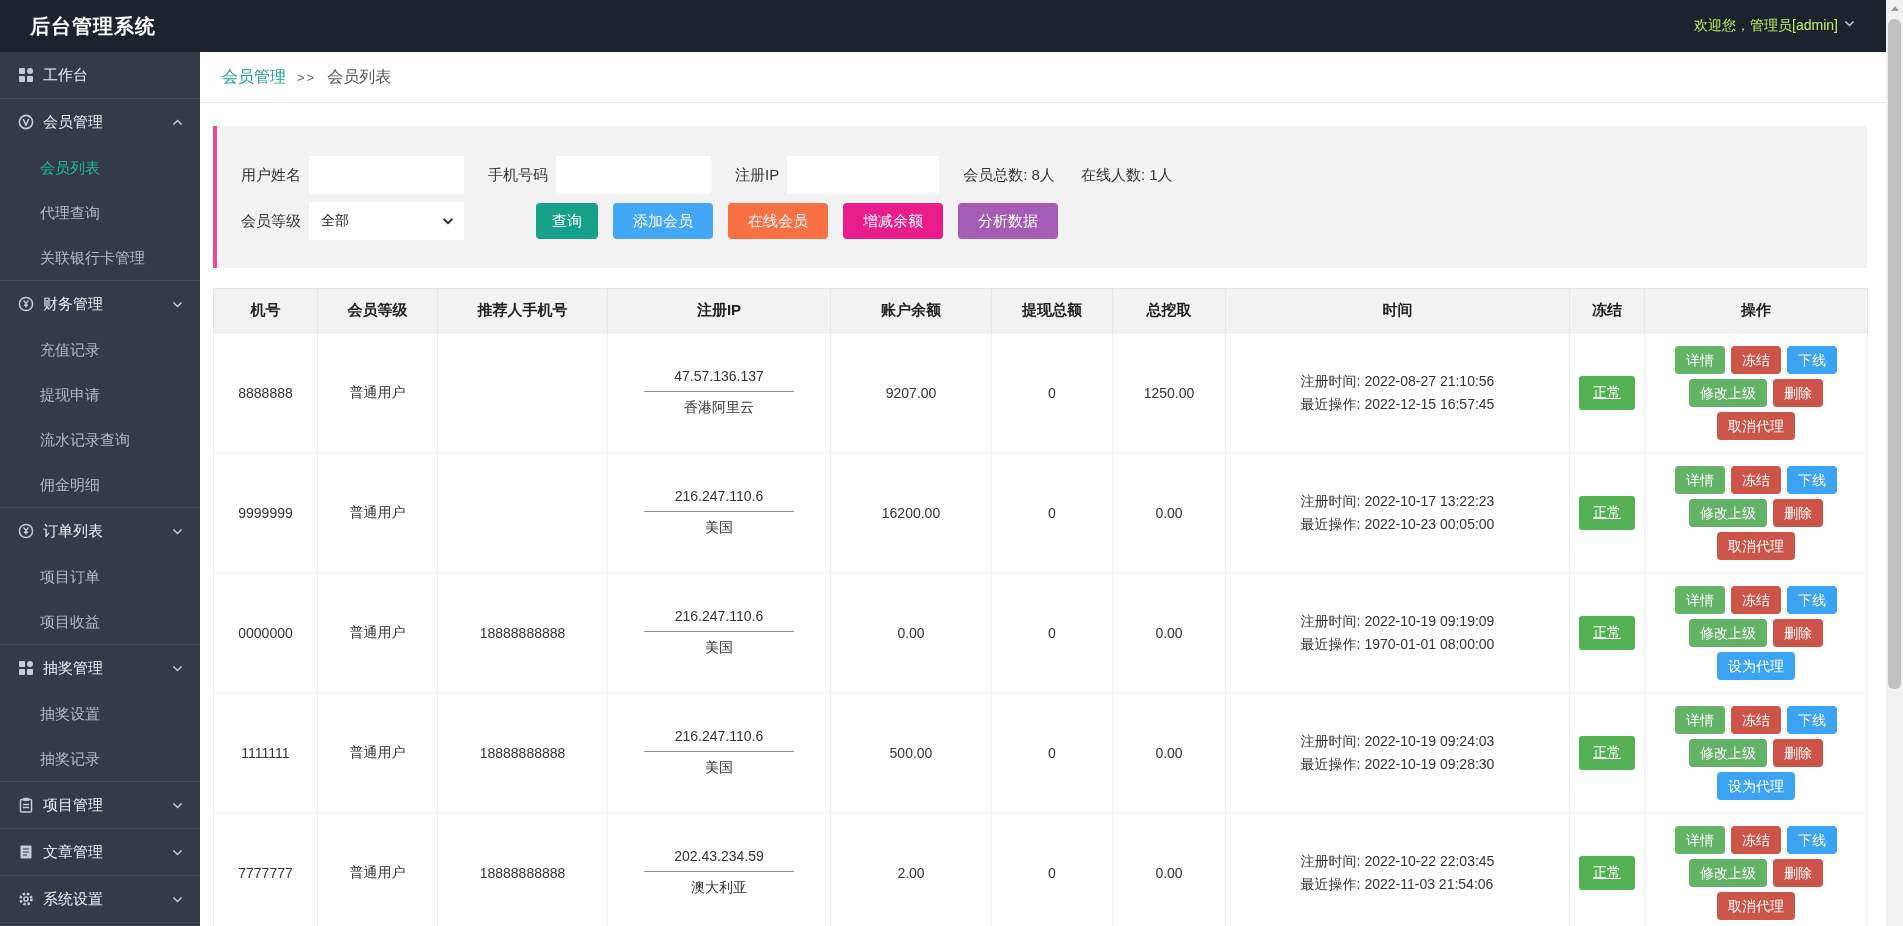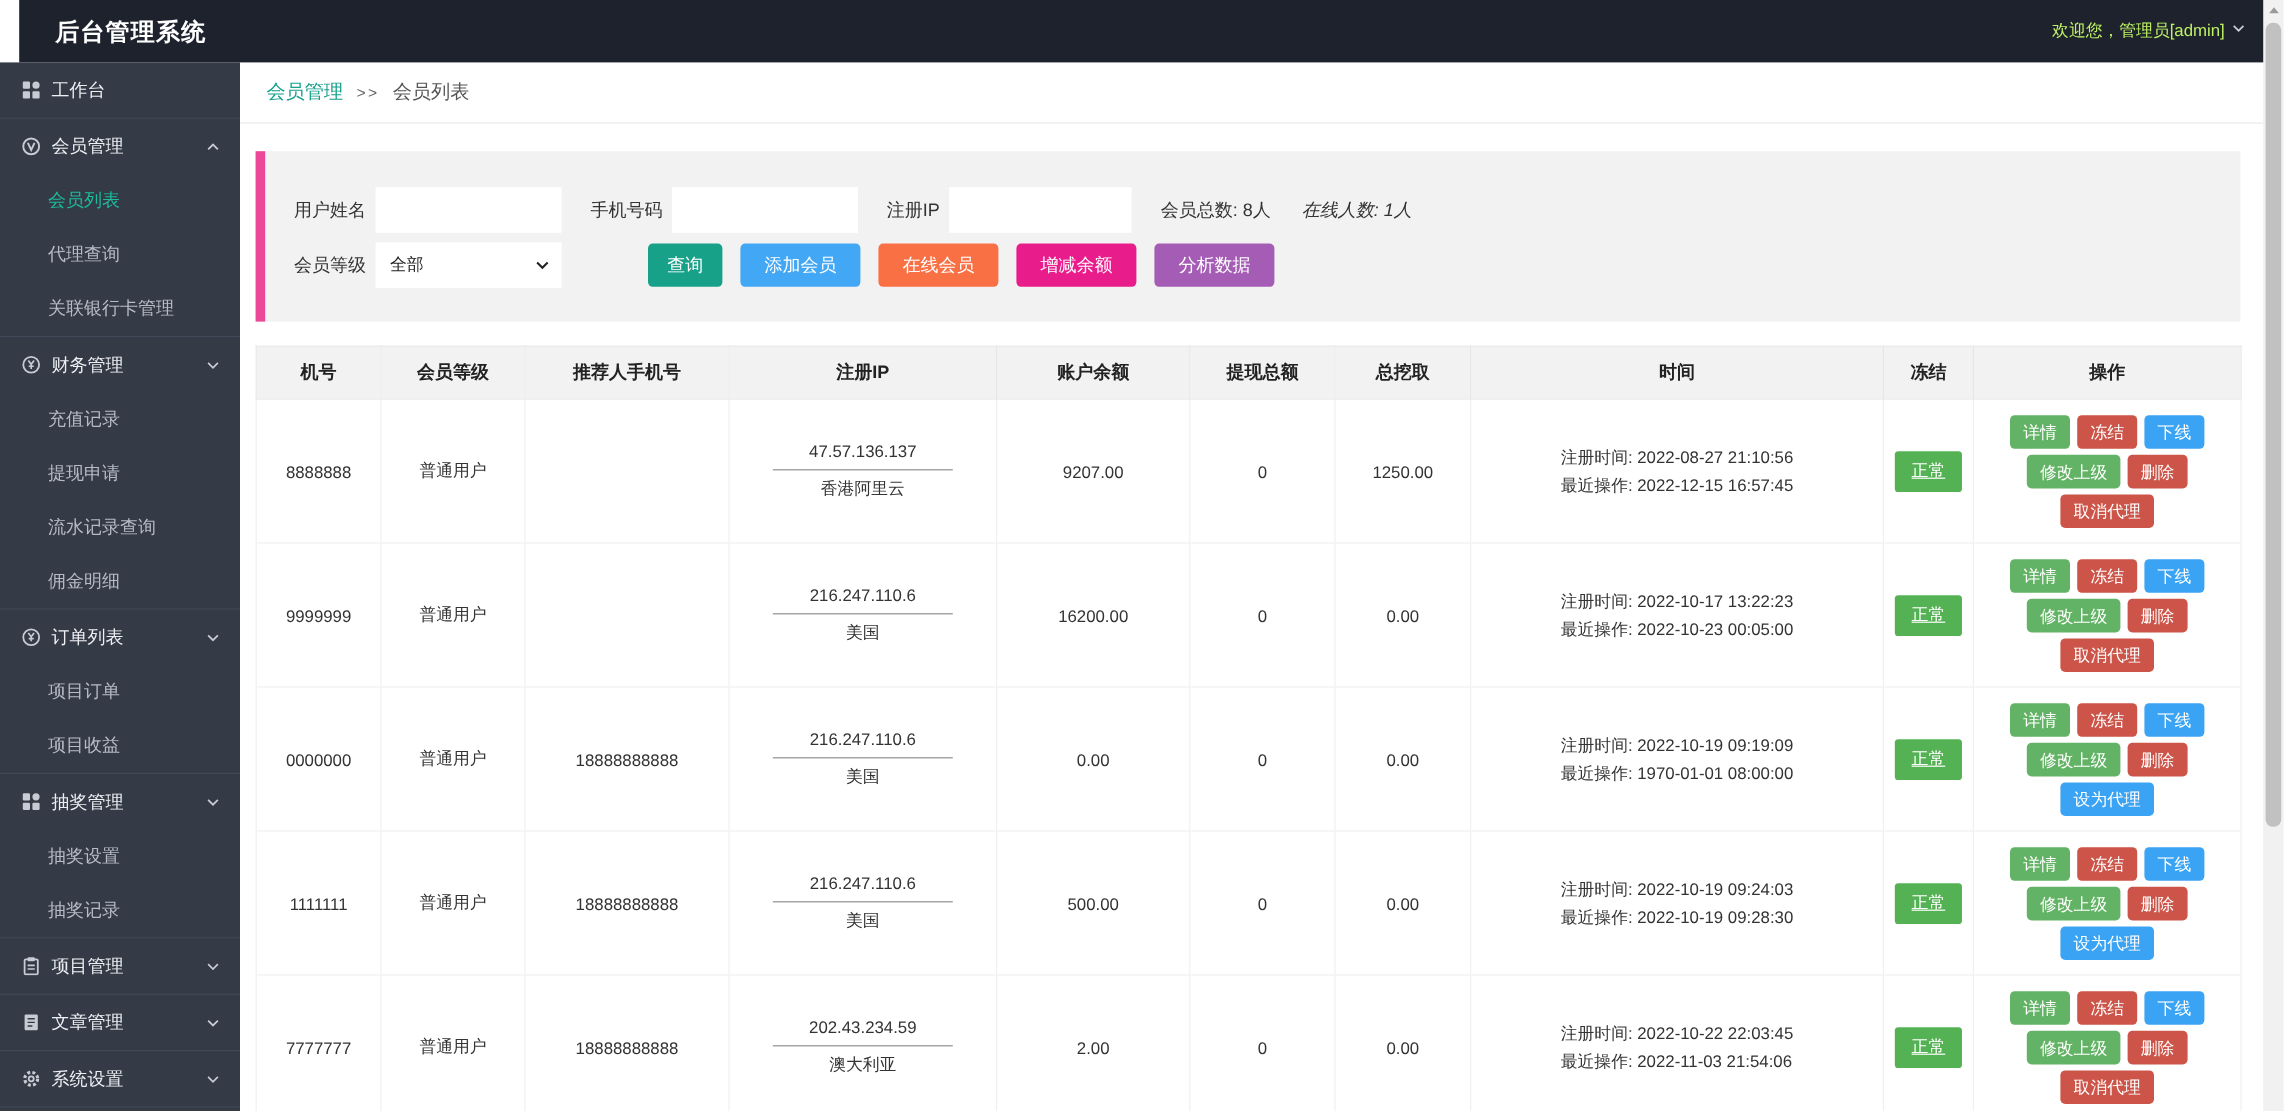--- a/index.html
+++ b/index.html
@@ -1,20 +1,20 @@
 <!DOCTYPE html>
 <html><head>
 <meta charset="utf-8">
 <style>
   * { margin:0; padding:0; box-sizing:border-box; }
   html,body { width:1903px; height:926px; overflow:hidden; background:#fff;
     font-family:"Liberation Sans","DejaVu Sans",sans-serif; }
 
   
-  .topbar { position:absolute; left:16px; top:0; width:1886px; height:52px; background:#1e222d;
+  .topbar { position:absolute; left:0; top:0; width:1886px; height:52px; background:#1e222d;
     display:flex; align-items:center; justify-content:space-between; padding:0 30px; z-index:5; }
   .topbar-title { color:#ffffff; font-size:20px; font-weight:bold; letter-spacing:1px; }
   .topbar-user { color:#bef264; font-size:14px; display:flex; align-items:flex-start; gap:5px; cursor:pointer; }
 
   
   .sidebar { position:absolute; left:0; top:52px; width:200px; height:874px; background:#343a46; }
   .nav-group { border-bottom:1px solid #424857; }
   .nav-top { height:46px; display:flex; align-items:center; padding:0 16px 0 18px;
     color:#edeff3; font-size:15px; cursor:pointer; }
   .nav-icon { width:16px; height:16px; margin-right:9px; color:#c7cbd3; display:inline-flex; flex:none; }
@@ -26,31 +26,31 @@
   
   .main { position:absolute; left:200px; top:52px; width:1686px; height:874px; background:#fff; }
   .breadcrumb { height:51px; border-bottom:1px solid #e9e9e9; display:flex; align-items:center;
     padding-left:22px; font-size:16px; gap:11px; }
   .breadcrumb a { color:#17a08c; text-decoration:none; cursor:pointer; }
   .breadcrumb .sep { color:#666; font-size:13px; letter-spacing:2px; }
   .breadcrumb .current { color:#555; }
 
   
   .filter-panel { position:absolute; left:13px; top:74px; width:1654px; height:142px;
-    background:#f2f2f2; border-left:8px solid #ec4899; padding-top:30px; }
+    background:#f2f2f2; border-left:4px solid #ec4899; padding-top:30px; }
   .filter-row { display:flex; align-items:center; height:38px; margin-bottom:8px; }
   .filter-label { font-size:15px; color:#333; margin-right:8px; white-space:nowrap; }
   .filter-input { height:38px; width:155px; background:#fff; border:none; outline:none;
     padding:0 10px; font-size:14px; color:#333; }
   .field-username { margin-left:24px; }
   .field-phone   { margin-left:60px; }
   .field-register-ip { margin-left:20px; }
   .field-register-ip .filter-input { width:152px; }
   .stat { font-size:15px; color:#333; white-space:nowrap; }
-  .stat-0 { margin-left:24px; } .stat-1 { margin-left:26px;font-style:italic; }
+  .stat-0 { margin-left:24px; } .stat-1 { margin-left:26px; }
   .level-field { margin-left:24px; display:flex; align-items:center; }
   .select-box { width:155px; height:38px; background:#fff; display:flex; align-items:center;
     justify-content:space-between; padding:0 9px 0 12px; font-size:14px; color:#222; cursor:pointer; }
   .select-box .chev { color:#222; display:inline-flex; }
   .filter-btn { height:36px; border:none; border-radius:4px; color:#fff; font-size:15px; cursor:pointer; white-space:nowrap; }
   .fbtn-0 { width:62px; margin-left:72px; }
   .fbtn-1,.fbtn-2,.fbtn-3,.fbtn-4 { width:100px; margin-left:15px; }
 
   
   .data-table { position:absolute; left:13px; top:236px; width:1654px;

